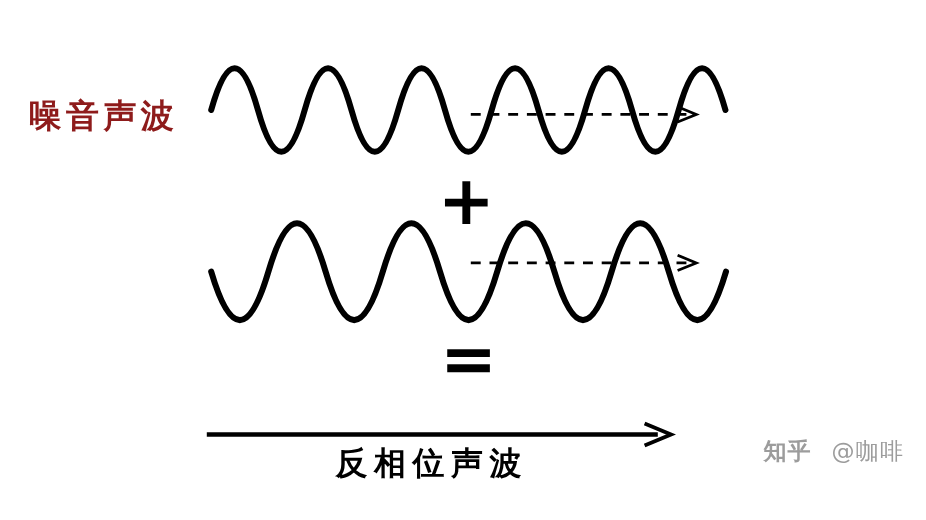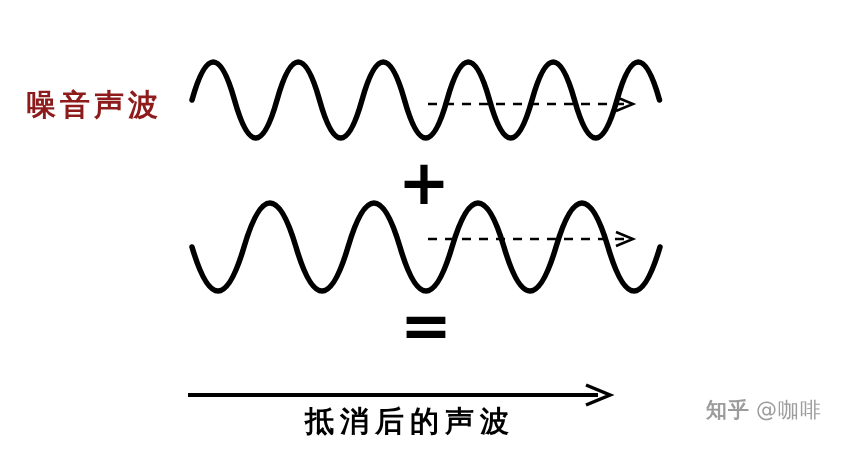--- a/index.html
+++ b/index.html
@@ -47,21 +47,21 @@
   }
 
   #watermark {
     right: 20px;
     bottom: 18px;
     color: #9c9c9c;
     font-size: 21px;
     letter-spacing: 1px;
     white-space: nowrap;
   }
-  #watermark .brand { font-weight: 700; margin-right: 6px; }
+  #watermark .brand { font-weight: 700; margin-right: 18px; }
 
   svg { display: block; overflow: visible; }
 </style>
 </head>
 <body>
 
 <div class="canvas">
 
   <div class="abs wave-label" id="noise-label">噪音声波</div>
 
@@ -86,19 +86,19 @@
     <path d="M188 2 L205 9 L188 16" fill="none" stroke="#000000" stroke-width="2.5"></path>
   </svg>
 
   <div class="abs operator" id="equals-op">=</div>
 
   <svg class="abs" width="440" height="26" style="left:188px; top:382px;" aria-hidden="true">
     <line x1="0" y1="13" x2="410" y2="13" stroke="#000000" stroke-width="4"></line>
     <path d="M398 3 L422 13 L398 23" fill="none" stroke="#000000" stroke-width="3.5"></path>
   </svg>
 
-  <div class="abs" id="result-label">抵消后的声波</div>
+  <div class="abs" id="result-label">反相位声波</div>
 
   <div class="abs" id="watermark">
     <span class="brand">知乎</span><span>@咖啡</span>
   </div>
 
 </div>
 
 </body></html>

